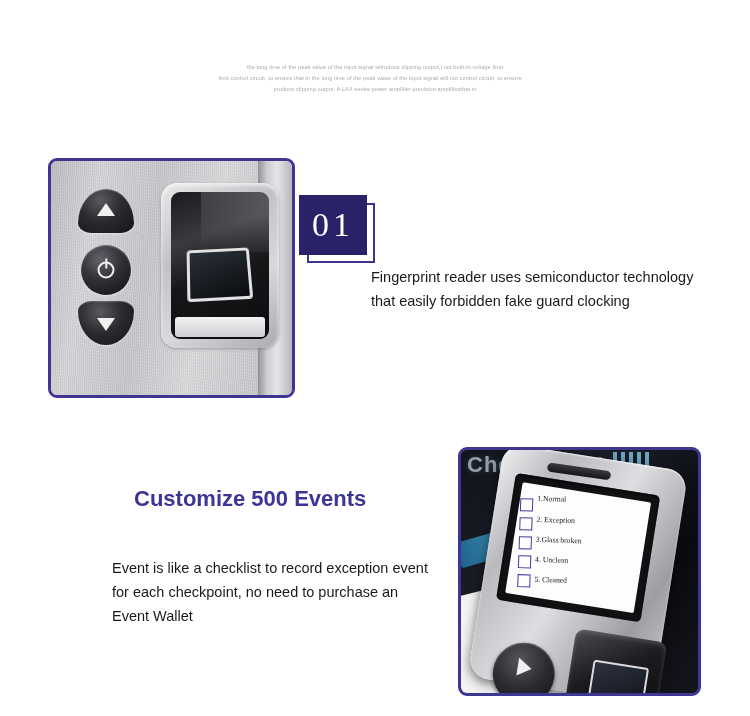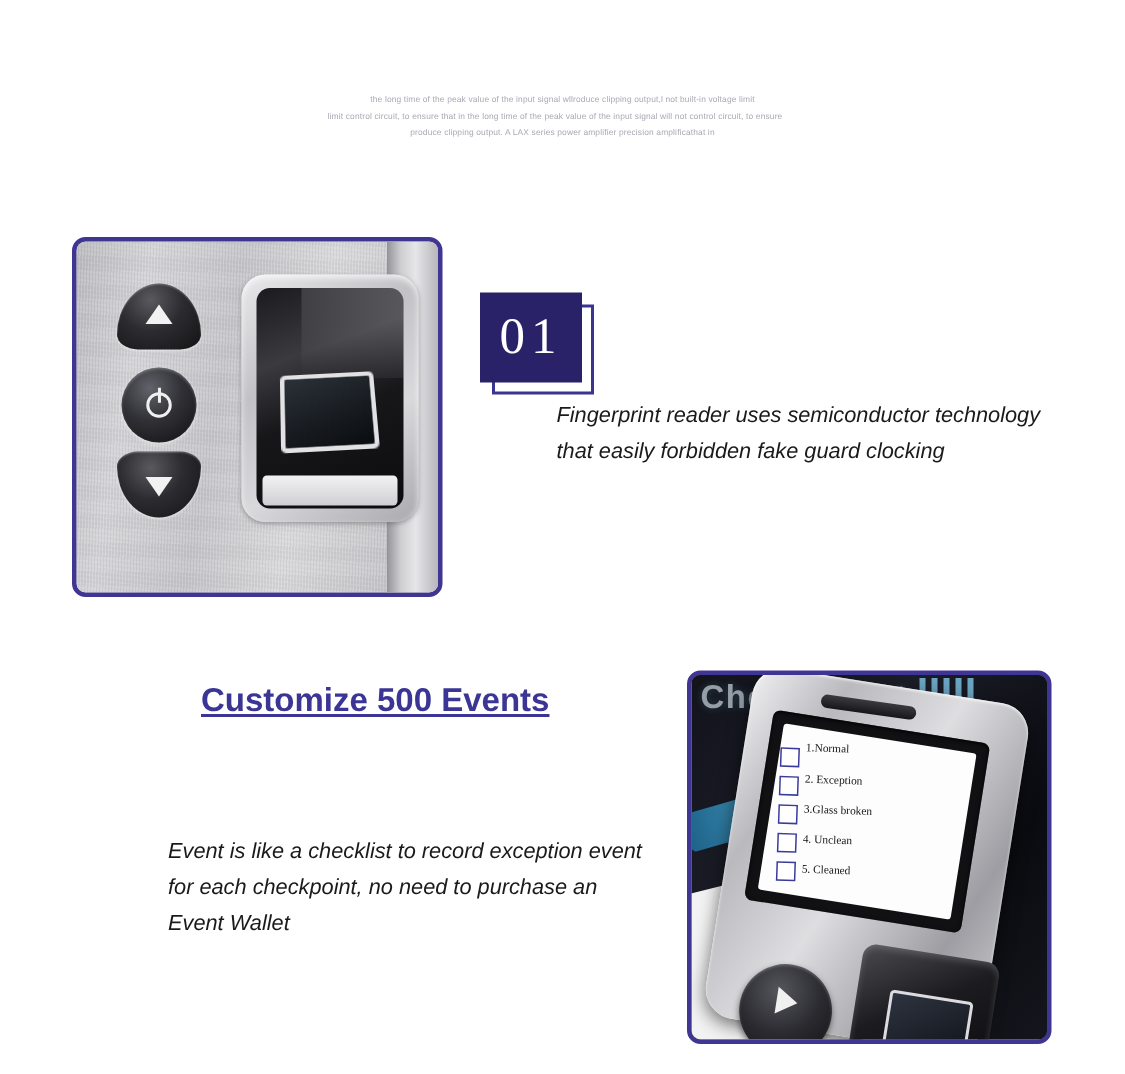--- a/index.html
+++ b/index.html
@@ -46,21 +46,21 @@
     display: flex; align-items: center; justify-content: center;
     letter-spacing: 4px;
   }
   .feature-heading {
     position: absolute;
     font-size: 22px; font-weight: bold; color: #3b3596;
     white-space: nowrap;
   }
   .feature-body {
     position: absolute;
-    font-size: 14.5px; line-height: 24px; color: #1a1a1a; font-style: italic;
+    font-size: 14.5px; line-height: 24px; color: #1a1a1a;
   }
 
   
   .img-frame {
     position: absolute;
     border: 3px solid #3f3593;
     border-radius: 9px;
     overflow: hidden;
     background: #c9c9cc;
   }
@@ -252,30 +252,30 @@
       <div class="sensor-bezel">
         <div class="sensor-well">
           <div class="sensor-gloss"></div>
           <div class="sensor-chip"></div>
           <div class="sensor-lip"></div>
         </div>
       </div>
     </div>
   </div>
 
-  <div class="badge-wrap" style="left:320px; top:195px;">
+  <div class="badge-wrap" style="left:299px; top:195px;">
     <div class="badge-outline"></div>
     <div class="badge-box">01</div>
   </div>
 
 
   <div class="feature-body" style="left:371px; top:265px; width:325px;">Fingerprint reader uses semiconductor technology that easily forbidden fake guard clocking</div>
 
 
-  <div class="feature-heading" style="left:134px; top:454px;text-decoration:underline;">Customize 500 Events</div>
+  <div class="feature-heading" style="left:134px; top:486px;">Customize 500 Events</div>
 
   <div class="feature-body" style="left:112px; top:556px; width:320px;">Event is like a checklist to record exception event for each checkpoint, no need to purchase an Event Wallet</div>
 
   <div class="img-frame" style="left:458px; top:447px; width:243px; height:249px;">
     <div class="dev2">
       <div class="dev2-bg"></div>
 
       <div class="cp-text">Check Point</div>
       <div class="cp-bars">
         <i style="left:0"></i>

